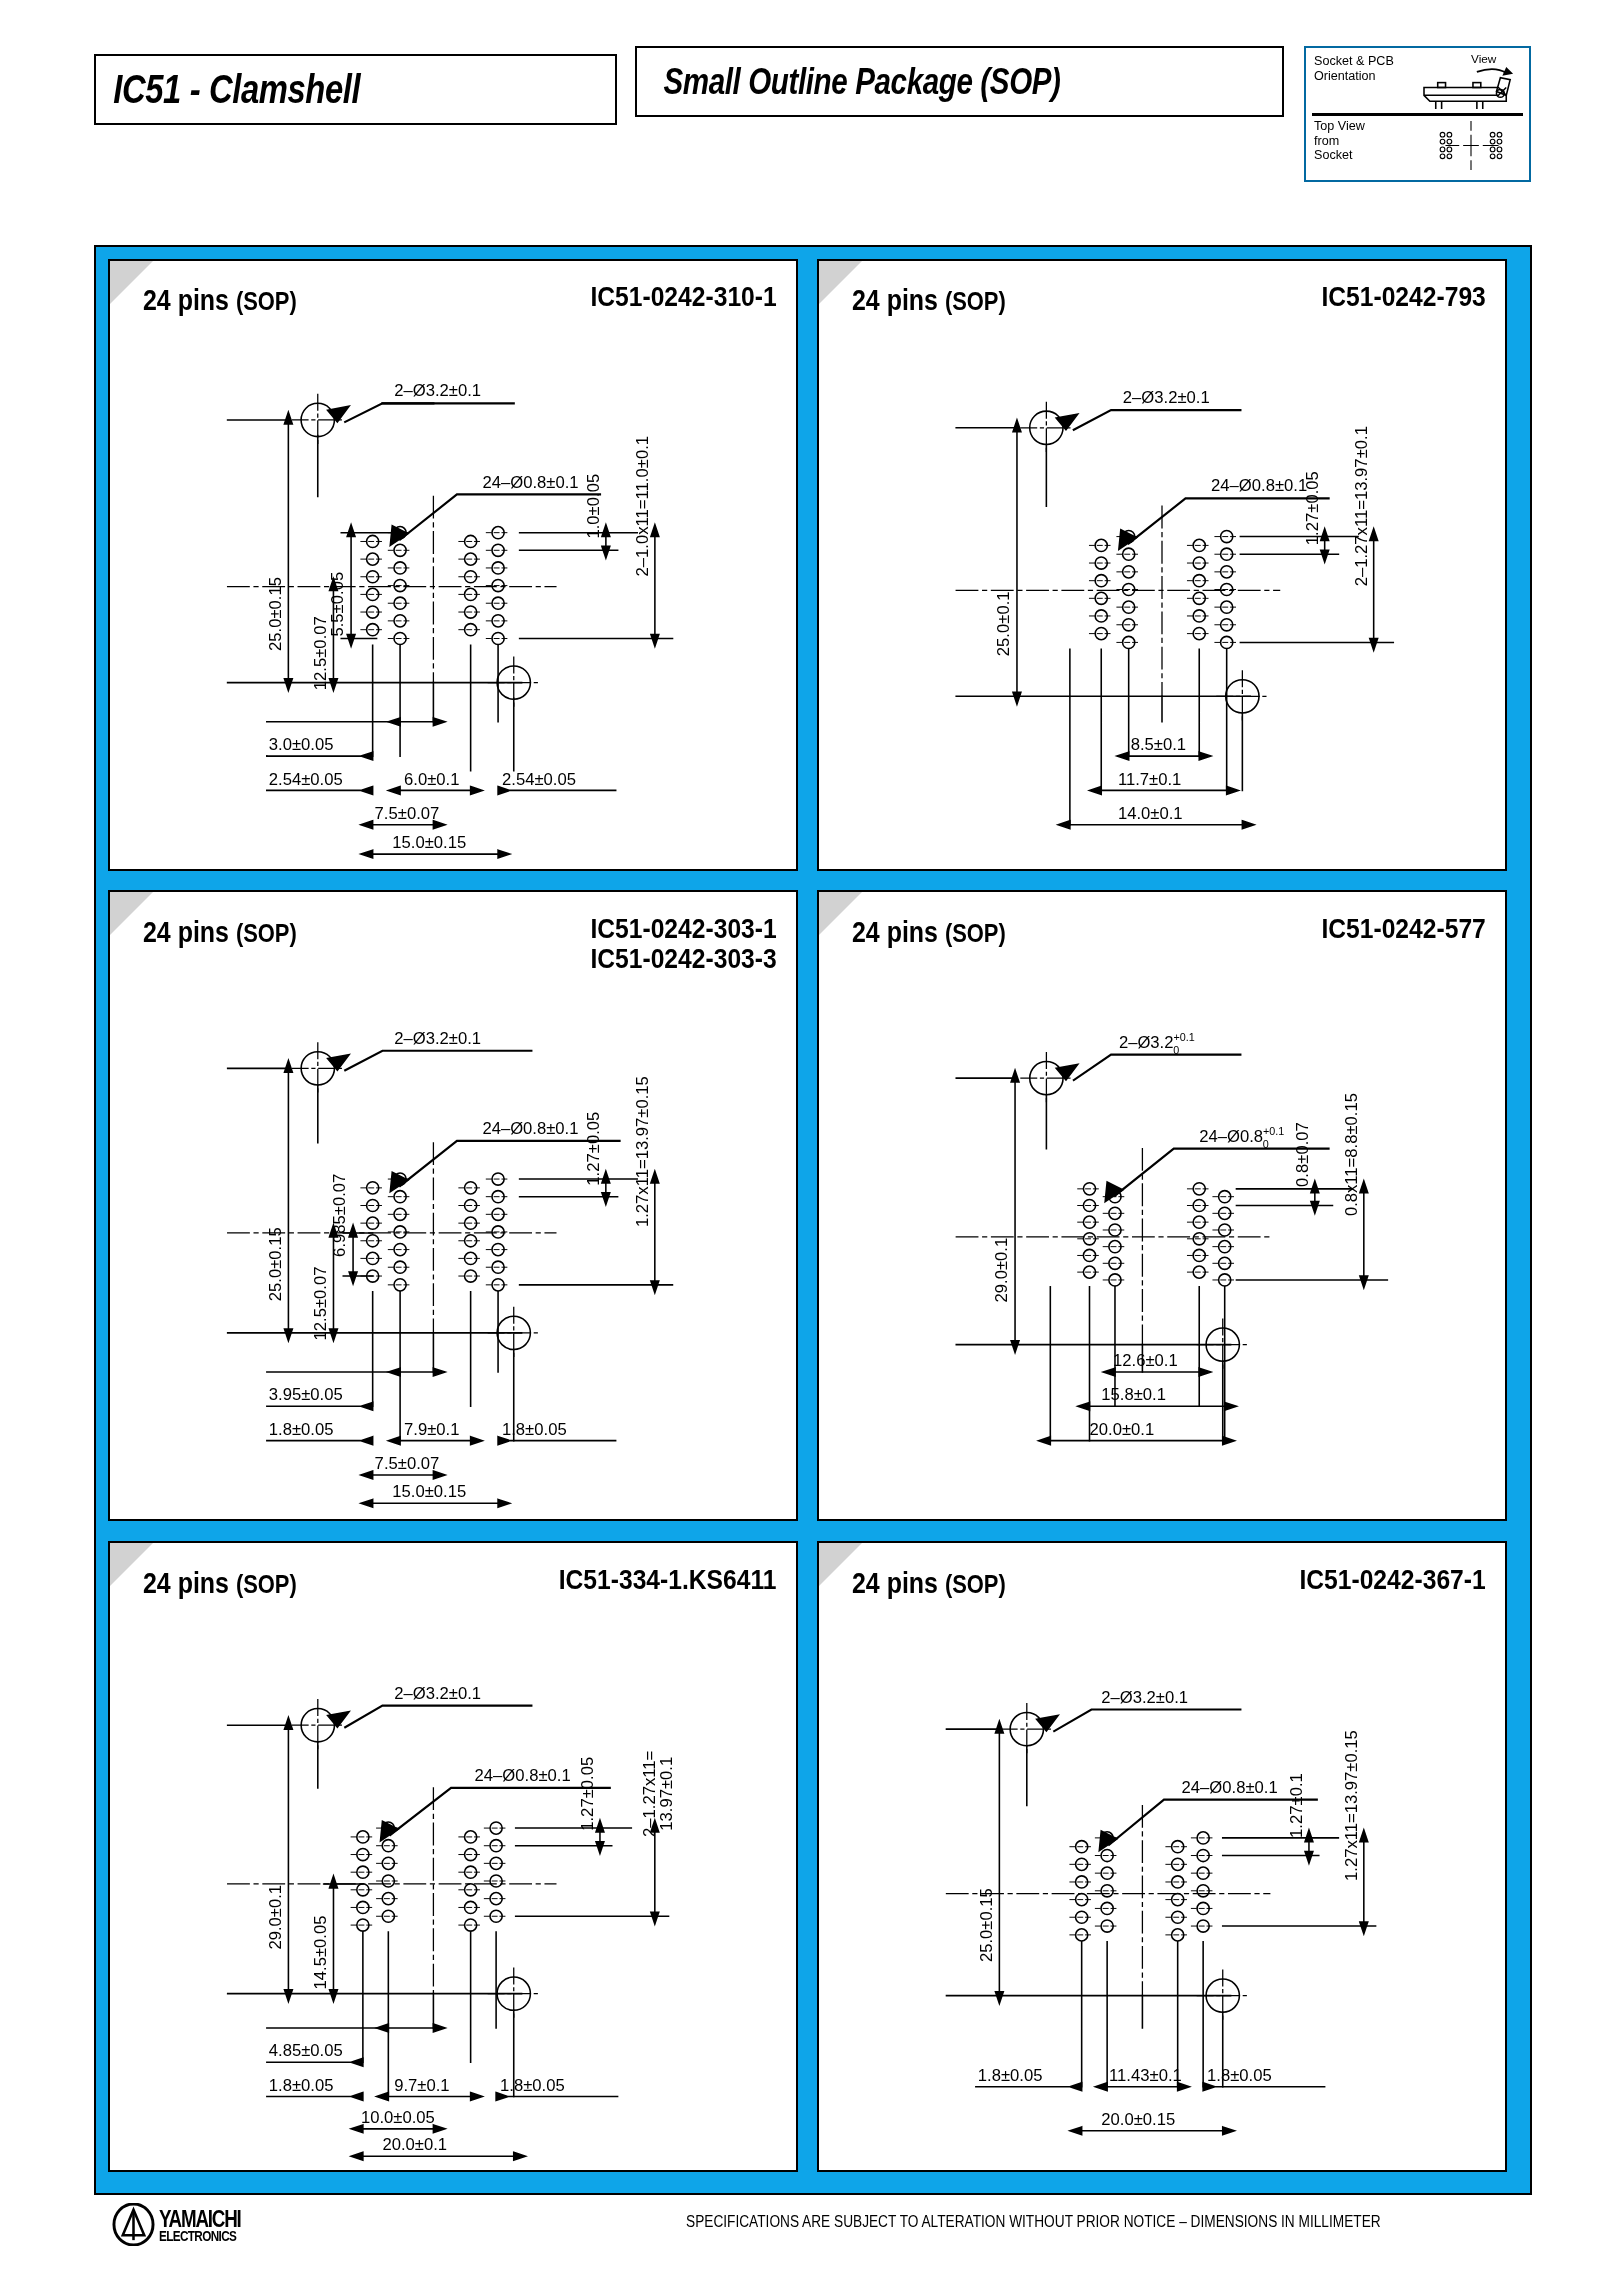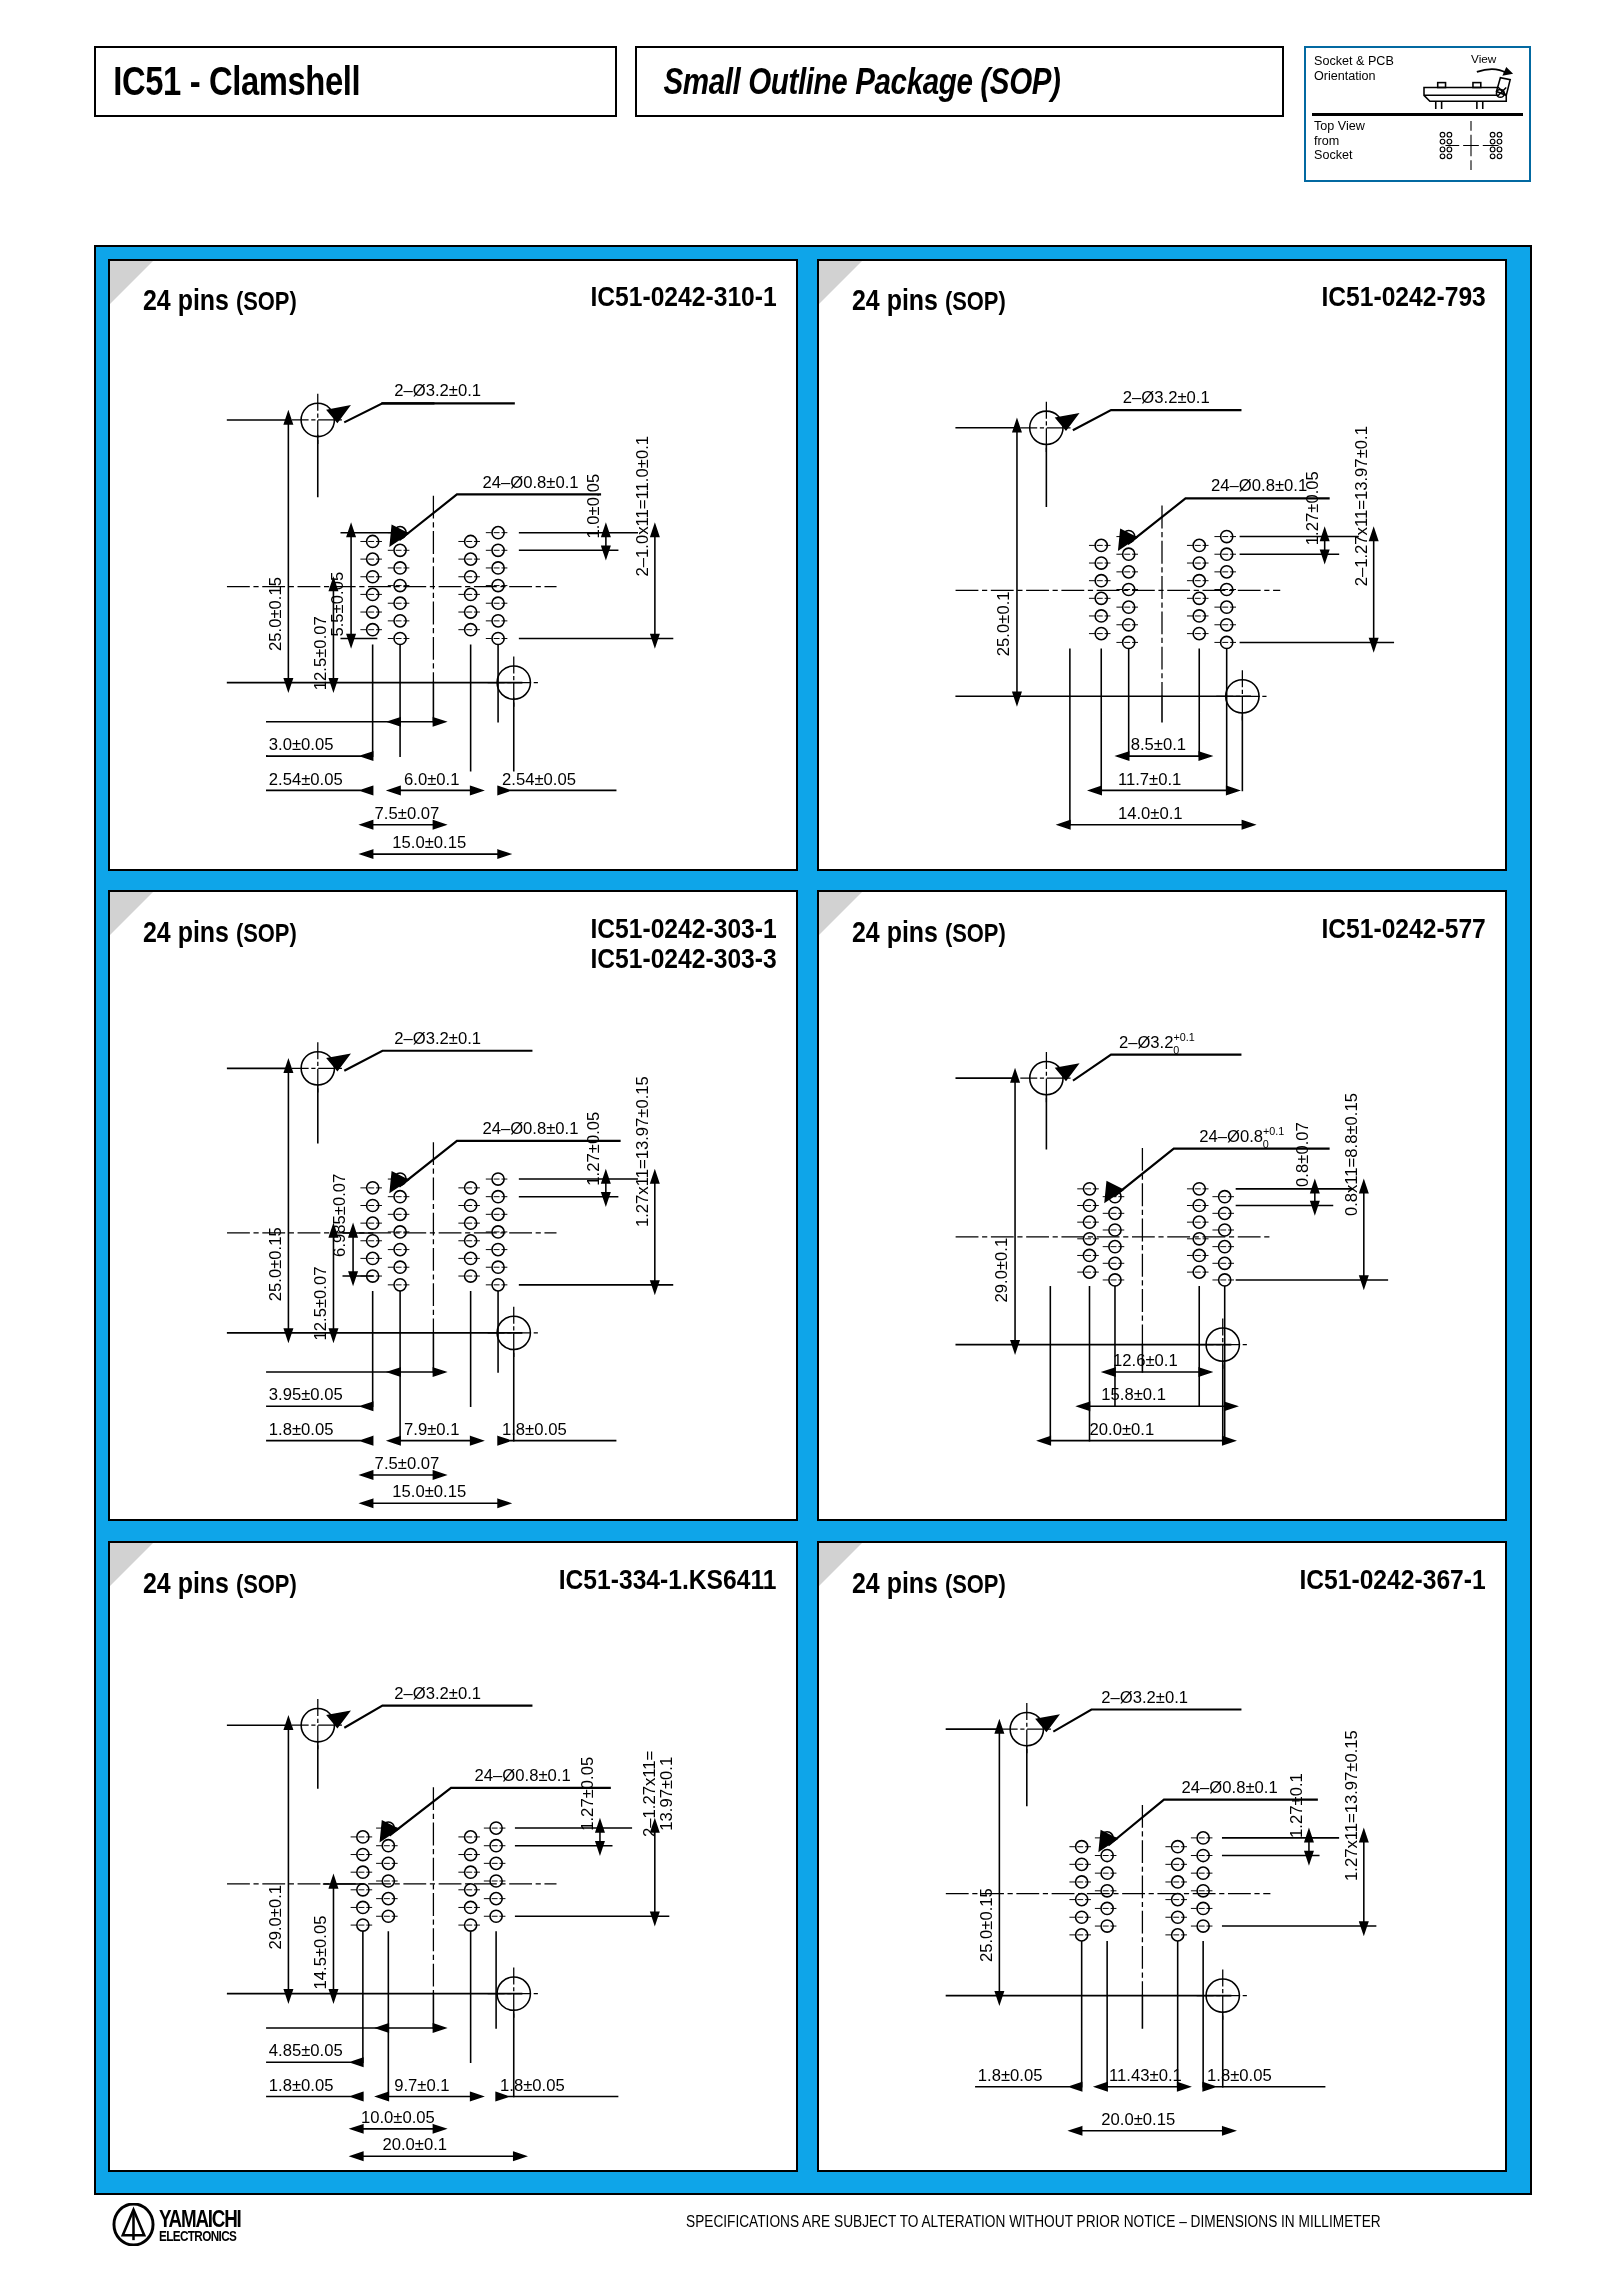--- a/index.html
+++ b/index.html
@@ -17,21 +17,21 @@
   .hdr-title-box{
     position:absolute;border:2.9px solid #000;background:#fff;
     display:flex;align-items:center;
   }
   .hdr-title-box .txt{
     font-family:"Liberation Sans",sans-serif;
     font-weight:bold;letter-spacing:-0.5px;
     transform:scaleX(.80);transform-origin:left center;
     white-space:nowrap;
   }
-  #hdr-a{left:94px;top:46px;width:519px;height:67px;}
+  #hdr-a{left:94px;top:54px;width:519px;height:67px;font-style:italic;}
   #hdr-a .txt{font-size:41px;padding-left:21.6px;}
   #hdr-b{left:635px;top:46px;width:645px;height:67px;font-style:italic;}
   #hdr-b .txt{font-size:37px;padding-left:33px;}
   #hdr-c{left:94px;top:118px;width:1186px;height:61px;}
   #hdr-c .txt{font-size:37px;padding-left:21.6px;}
   #hdr-c .sub{font-size:29px;}
 
   
   #orient-box{
     position:absolute;left:1304px;top:46px;width:223px;height:132px;

